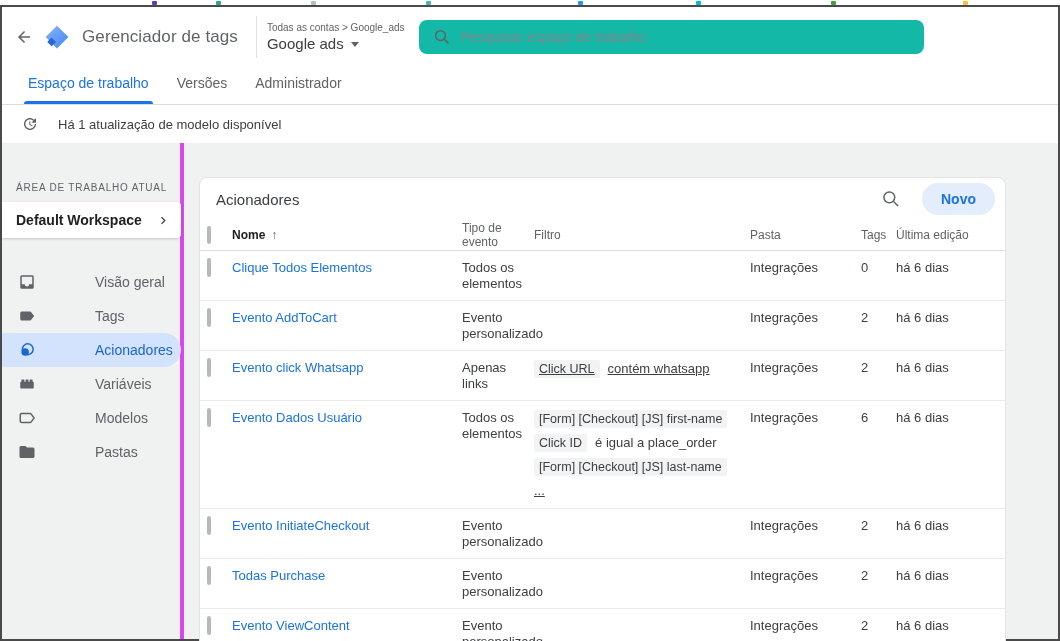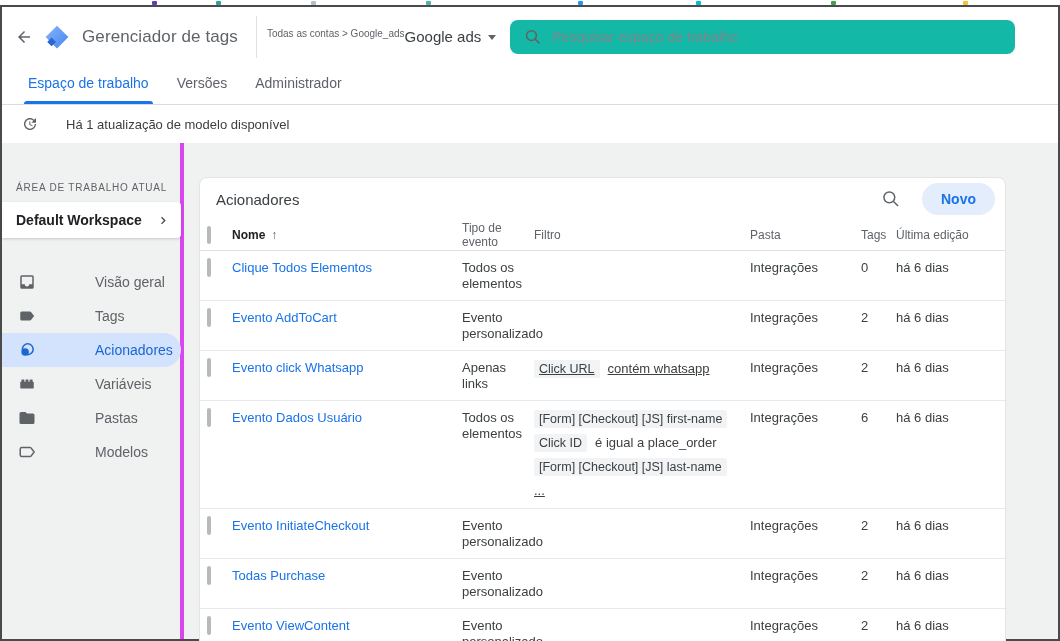--- a/index.html
+++ b/index.html
@@ -14,42 +14,42 @@
   
   .window { position:absolute; top:5px; left:0; right:0; bottom:0;
     border:2px solid #4a4a4a; background:#fff; display:flex; flex-direction:column; }
 
   
   .topbar { height:59px; background:#fff; display:flex; align-items:center; padding-left:8px; flex:0 0 auto; }
   .back-btn { width:28px; height:28px; display:flex; align-items:center; justify-content:center; cursor:pointer; }
   .gtm-logo { margin-left:6px; margin-right:12px; display:flex; }
   .app-title { font-size:17px; color:#5f6368; letter-spacing:.1px; }
   .hdr-divider { width:1px; height:42px; background:#e0e0e0; margin:0 10px 0 18px; }
-  .account-block { display:flex; flex-direction:row; justify-content:center; cursor:pointer; }
+  .account-block { display:flex; flex-direction:column; justify-content:center; cursor:pointer; }
   .breadcrumb { font-size:10px; color:#5f6368; margin-bottom:2px; }
   .account-row { display:flex; align-items:center; font-size:15px; color:#3c4043; }
   .caret-down { width:0; height:0; border-left:4px solid transparent; border-right:4px solid transparent;
     border-top:5px solid #5f6368; margin-left:7px; margin-top:2px; }
   .searchbox { margin-left:14px; width:505px; height:34px; background:#14b8a6; border-radius:8px;
     display:flex; align-items:center; padding-left:14px; }
   .searchbox input { border:none; outline:none; background:transparent; font-size:14px; color:#3c4043;
     width:420px; margin-left:10px; font-family:"Liberation Sans", sans-serif; }
   .searchbox input::placeholder { color:#80868b; }
 
   
   .tabs { height:39px; border-bottom:1px solid #dadce0; display:flex; align-items:flex-end;
     padding-left:12px; background:#fff; flex:0 0 auto; }
   .tab { position:relative; font-size:14px; color:#5f6368; padding:0 14px 13px 14px; cursor:pointer; }
   .tab.active { color:#1a73e8; }
   .tab.active::after { content:""; position:absolute; left:10px; right:10px; bottom:0; height:3px;
     background:#1a73e8; border-radius:3px 3px 0 0; }
 
   
   .notifbar { height:38px; background:#fff; display:flex; align-items:center; padding-left:20px;
-    flex:0 0 auto; cursor:pointer;gap:8px; }
+    flex:0 0 auto; cursor:pointer; }
   .notif-text { font-size:13px; color:#3c4043; margin-left:20px; }
 
   
   .content { flex:1 1 auto; background:#f0f1f1; display:flex; min-height:0; }
 
   
   .sidebar { width:182px; border-right:4px solid #d946ef; flex:0 0 auto; padding-top:39px; }
   .section-label { font-size:10px; letter-spacing:.8px; color:#5f6368; padding-left:14px; margin-bottom:9px; }
   .workspace-card { width:179px; height:36px; background:#fff; box-shadow:0 1px 3px rgba(0,0,0,.18);
     border-radius:0 4px 4px 0; display:flex; align-items:center; justify-content:space-between;
@@ -207,32 +207,32 @@
                 <rect x="4.5" y="6" width="4" height="3.5" rx="0.5" fill="#5f6368"></rect>
                 <rect x="10" y="6" width="4" height="3.5" rx="0.5" fill="#5f6368"></rect>
                 <rect x="15.5" y="6" width="4" height="3.5" rx="0.5" fill="#5f6368"></rect>
               </svg>
             </span>
             <span>Variáveis</span>
           </div>
           <div class="menu-item">
             <span class="mi-icon">
               <svg width="18" height="18" viewBox="0 0 24 24">
+                  <path d="M17.63 6.84A2 2 0 0 0 16 6H5a2 2 0 0 0-2 2v8a2 2 0 0 0 2 2h11c.67 0 1.27-.33 1.63-.84L21.5 12l-3.87-5.16z" fill="none" stroke="#5f6368" stroke-width="2"></path>
+                </svg>
+            </span>
+            <span>Modelos</span>
+          </div>
+          <div class="menu-item">
+            <span class="mi-icon">
+              <svg width="18" height="18" viewBox="0 0 24 24">
                   <path d="M10 4H4a2 2 0 0 0-2 2v12a2 2 0 0 0 2 2h16a2 2 0 0 0 2-2V8a2 2 0 0 0-2-2h-8l-2-2z" fill="#5f6368"></path>
                 </svg>
             </span>
             <span>Pastas</span>
-          </div>
-          <div class="menu-item">
-            <span class="mi-icon">
-              <svg width="18" height="18" viewBox="0 0 24 24">
-                  <path d="M17.63 6.84A2 2 0 0 0 16 6H5a2 2 0 0 0-2 2v8a2 2 0 0 0 2 2h11c.67 0 1.27-.33 1.63-.84L21.5 12l-3.87-5.16z" fill="none" stroke="#5f6368" stroke-width="2"></path>
-                </svg>
-            </span>
-            <span>Modelos</span>
           </div>
         </div>
       </div>
 
       <div class="main">
         <div class="card">
           <div class="card-header">
             <span class="card-title">Acionadores</span>
             <span class="icon-btn">
               <svg width="20" height="20" viewBox="0 0 24 24">

